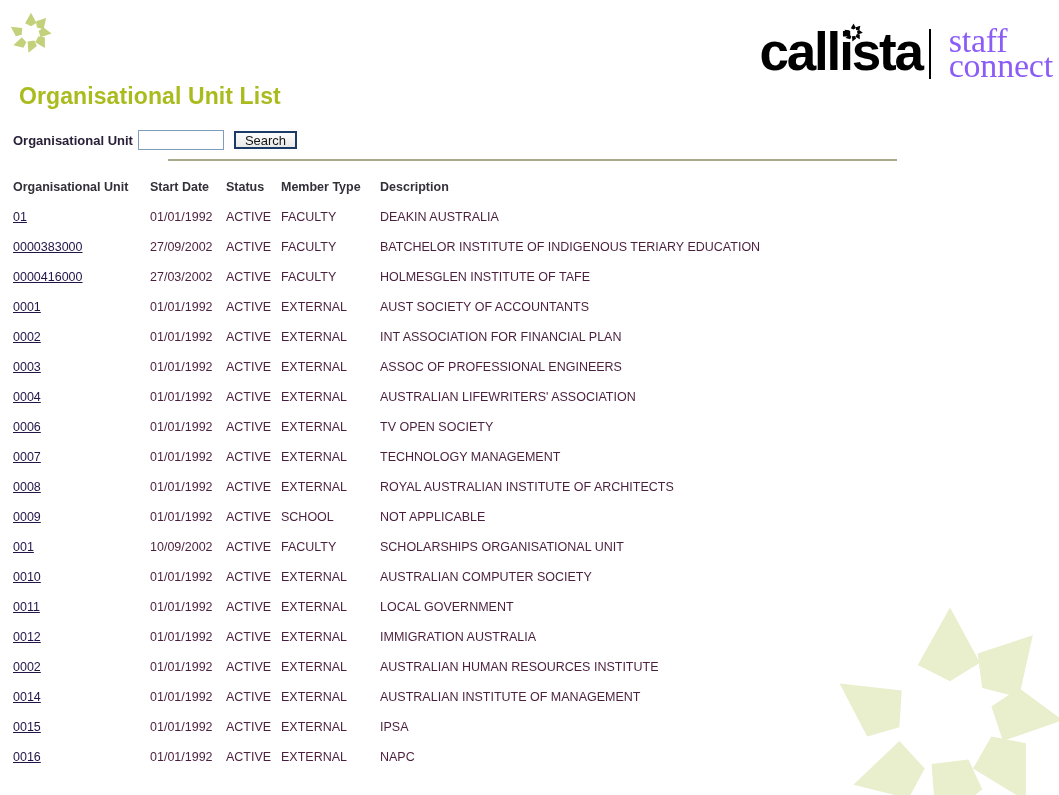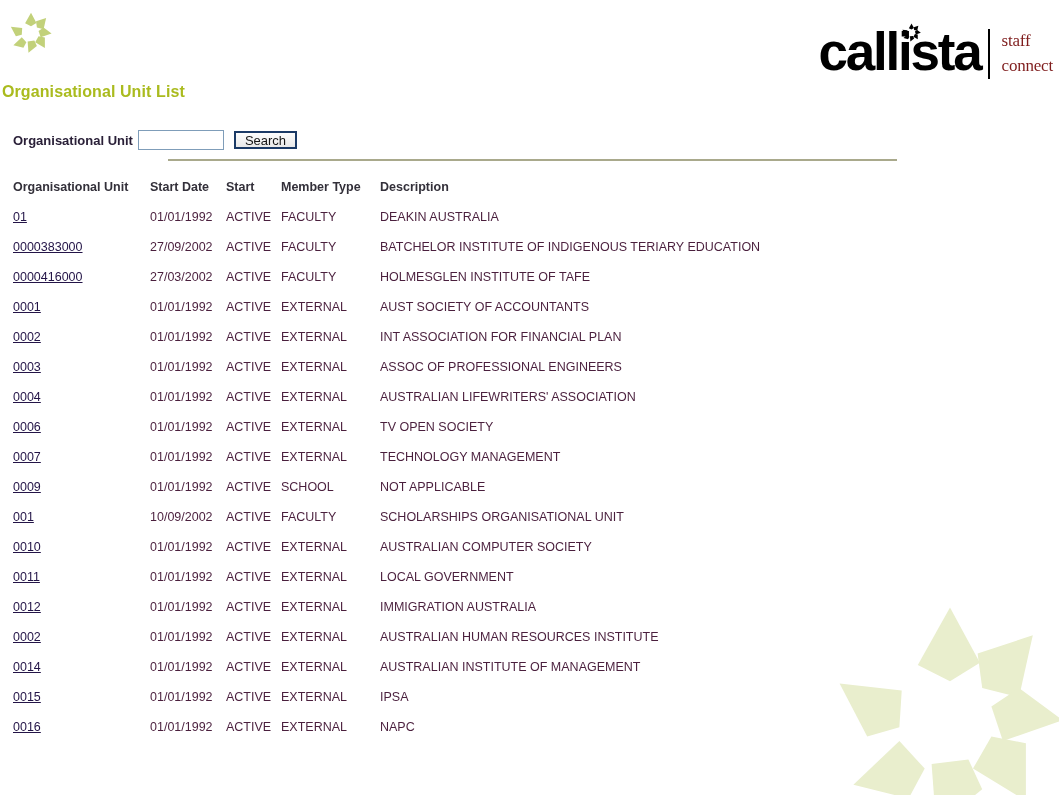--- a/index.html
+++ b/index.html
@@ -69,36 +69,36 @@
     height: 19px;
   }
   #logo-divider {
     width: 2px;
     background: #000000;
     height: 50px;
     margin-top: 3px;
   }
   #logo-staffconnect {
     font-family: "Liberation Serif", serif;
-    font-size: 17px;
+    font-size: 34px;
     line-height: 25px;
-    color: #7f1d1d;
-    padding-left: 12px;
+    color: #8b5cf6;
+    padding-left: 18px;
     padding-top: 2px;
     letter-spacing: -0.2px;
   }
   #logo-staff, #logo-connect { display: block; }
 
   
   #page-title {
     position: absolute;
-    left: 2px;
+    left: 19px;
     top: 83px;
     margin: 0;
-    font-size: 16px;
+    font-size: 23px;
     font-weight: bold;
     color: #aabb1e;
     letter-spacing: 0.1px;
     z-index: 2;
   }
 
   
   #search-bar {
     position: absolute;
     left: 13px;
@@ -257,21 +257,21 @@
     <col class="col-unit">
       <col class="col-date">
       <col class="col-status">
     <col class="col-member">
       <col class="col-desc">
   </colgroup>
   <thead>
     <tr>
       <th>Organisational Unit</th>
       <th>Start Date</th>
-      <th>Start</th>
+      <th>Status</th>
       <th>Member Type</th>
       <th>Description</th>
     </tr>
   </thead>
   <tbody id="results-body">
       <tr>
         <td><a class="unit-link">01</a></td>
         <td>01/01/1992</td>
         <td>ACTIVE</td>
         <td>FACULTY</td>
@@ -327,20 +327,27 @@
         <td>TV OPEN SOCIETY</td>
       </tr>
       <tr>
         <td><a class="unit-link">0007</a></td>
         <td>01/01/1992</td>
         <td>ACTIVE</td>
         <td>EXTERNAL</td>
         <td>TECHNOLOGY MANAGEMENT</td>
       </tr>
       <tr>
+        <td><a class="unit-link">0008</a></td>
+        <td>01/01/1992</td>
+        <td>ACTIVE</td>
+        <td>EXTERNAL</td>
+        <td>ROYAL AUSTRALIAN INSTITUTE OF ARCHITECTS</td>
+      </tr>
+      <tr>
         <td><a class="unit-link">0009</a></td>
         <td>01/01/1992</td>
         <td>ACTIVE</td>
         <td>SCHOOL</td>
         <td>NOT APPLICABLE</td>
       </tr>
       <tr>
         <td><a class="unit-link">001</a></td>
         <td>10/09/2002</td>
         <td>ACTIVE</td>

